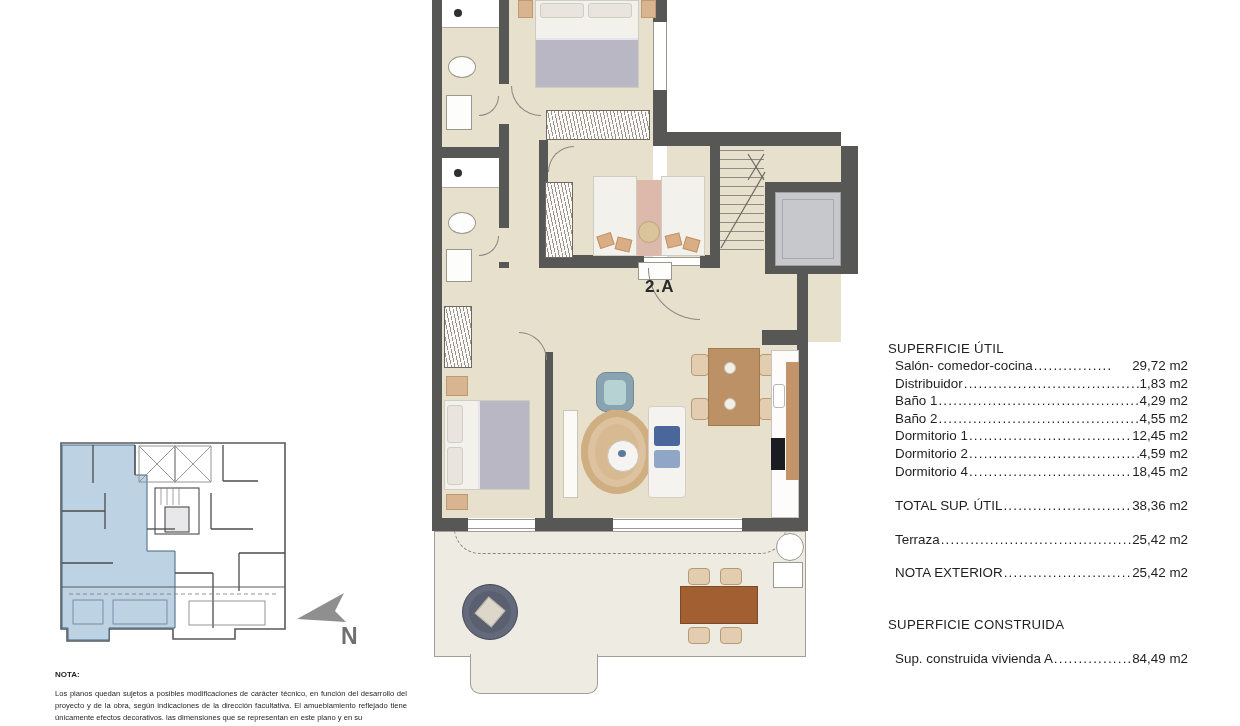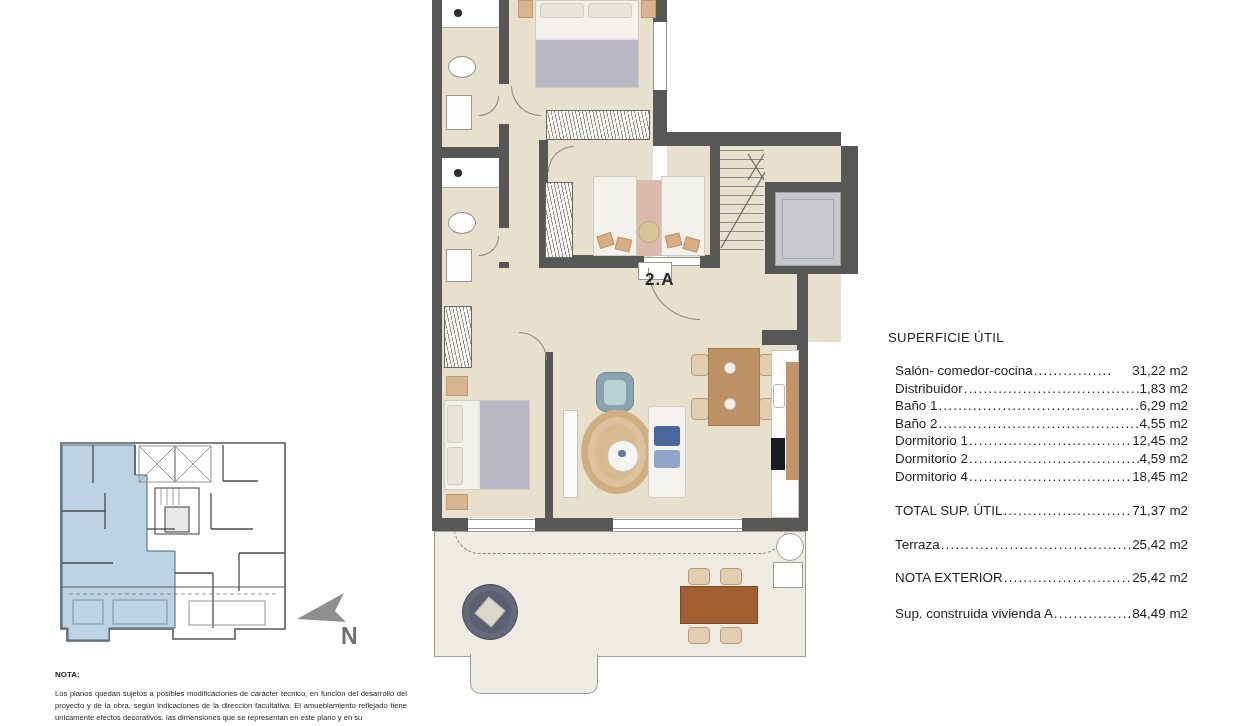--- a/index.html
+++ b/index.html
@@ -32,22 +32,22 @@
   .blanket{background:#b9b7c3;border-top:2px solid #e6e4e9;}
   .wooditem{background:#d9b491;border:1px solid #bd9a74;}
   .chair{background:var(--tan);border:1px solid #b99a74;border-radius:4px;}
   .dot{background:#2f2f2f;border-radius:50%;}
   .circle{border-radius:50%;}
   .stairs{background:repeating-linear-gradient(180deg,var(--line) 0 1px,transparent 1px 9px);}
   .unit-label{font-size:17px;font-weight:bold;letter-spacing:1px;color:#2b2b2b;}
   
   #panel{position:absolute;left:888px;top:327px;width:300px;color:#1f1f1f;}
   .p-title{font-size:25px;line-height:33px;letter-spacing:.2px;}
-  .p-sub{font-size:13.2px;margin-top:3px;letter-spacing:.3px;}
-  #util-rows{margin-top:17px;}
+  .p-sub{font-size:13.2px;margin-top:14px;letter-spacing:.3px;}
+  #util-rows{margin-top:1px;}
   .arow{display:flex;align-items:baseline;font-size:13.4px;line-height:17.6px;padding-left:7px;}
   .arow .lbl{white-space:nowrap;}
   .arow .dots{flex:1 1 auto;overflow:hidden;white-space:nowrap;letter-spacing:1.2px;margin:0 1px;}
   .arow .val{white-space:nowrap;}
   .arow.gap .dots{flex:0 1 76px;}
   .arow.gap .val{margin-left:auto;}
   .mt-a{margin-top:17px;} .mt-b{margin-top:16px;} .mt-c{margin-top:35px;} .mt-d{margin-top:18px;}
   
   #keyplan{position:absolute;left:53px;top:433px;width:240px;height:218px;}
   #compass{position:absolute;left:296px;top:592px;width:70px;height:56px;}
@@ -129,21 +129,21 @@
   <svg style="position:absolute;left:286px;top:146px" width="52" height="110">
     <line x1="3" y1="102" x2="47" y2="26" stroke="#6f6c65" stroke-width="1.2"></line>
     <line x1="30" y1="8" x2="46" y2="34" stroke="#6f6c65" stroke-width="1.2"></line>
     <line x1="46" y1="8" x2="30" y2="34" stroke="#6f6c65" stroke-width="1.2"></line>
   </svg>
   <i class="w" style="left:333px;top:182px;width:92px;height:92px"></i>
   <i style="left:343px;top:192px;width:66px;height:74px;background:#c7c8cc;border:1px solid #9fa0a6"></i>
   <i style="left:350px;top:199px;width:52px;height:60px;border:1px solid #a8a9af"></i>
 
   <b class="arc bl" style="left:216px;top:268px;width:52px;height:52px"></b>
-  <span class="abs unit-label" style="left:213px;top:270px">2.A</span>
+  <span class="abs unit-label" style="left:213px;top:277px">2.A</span>
 
   <i class="hatch" style="left:12px;top:306px;width:28px;height:62px"></i>
   <i class="wooditem" style="left:14px;top:376px;width:22px;height:20px"></i>
   <i class="mattress" style="left:12px;top:400px;width:86px;height:90px"></i>
   <i class="pillow" style="left:15px;top:405px;width:16px;height:38px"></i>
   <i class="pillow" style="left:15px;top:447px;width:16px;height:38px"></i>
   <i class="blanket" style="left:46px;top:401px;width:51px;height:88px;border-top:none;border-left:2px solid #e6e4e9"></i>
   <i class="wooditem" style="left:14px;top:494px;width:22px;height:16px"></i>
   <b class="arc tr" style="left:87px;top:332px;width:28px;height:28px"></b>
 
@@ -238,33 +238,33 @@
   <div class="n-body">Los planos quedan sujetos a posibles modificaciones de carácter técnico, en función del desarrollo del proyecto y de la obra, según indicaciones de la dirección facultativa. El amueblamiento reflejado tiene únicamente efectos decorativos. las dimensiones que se representan en este plano y en su</div>
 </div>
 
 <div id="panel">
   <div class="p-sub">SUPERFICIE ÚTIL</div>
 
   <div id="util-rows">
   <div class="arow gap">
     <span class="lbl">Salón- comedor-cocina</span>
     <span class="dots">..........................................................................................</span>
-    <span class="val">31,22 m2</span>
+    <span class="val">29,72 m2</span>
   </div>
 
   <div class="arow">
     <span class="lbl">Distribuidor</span>
     <span class="dots">..........................................................................................</span>
     <span class="val">1,83 m2</span>
   </div>
 
   <div class="arow">
     <span class="lbl">Baño 1</span>
     <span class="dots">..........................................................................................</span>
-    <span class="val">6,29 m2</span>
+    <span class="val">4,29 m2</span>
   </div>
 
   <div class="arow">
     <span class="lbl">Baño 2</span>
     <span class="dots">..........................................................................................</span>
     <span class="val">4,55 m2</span>
   </div>
 
   <div class="arow">
     <span class="lbl">Dormitorio 1</span>
@@ -281,31 +281,32 @@
   <div class="arow">
     <span class="lbl">Dormitorio 4</span>
     <span class="dots">..........................................................................................</span>
     <span class="val">18,45 m2</span>
   </div>
 </div>
 
   <div class="arow mt-a">
     <span class="lbl">TOTAL SUP. ÚTIL</span>
     <span class="dots">..........................................................................................</span>
-    <span class="val">71,37 m2</span>
+    <span class="val">38,36 m2</span>
   </div>
   <div class="arow mt-b">
     <span class="lbl">Terraza</span>
     <span class="dots">..........................................................................................</span>
     <span class="val">25,42 m2</span>
   </div>
   <div class="arow mt-b">
     <span class="lbl">NOTA EXTERIOR</span>
     <span class="dots">..........................................................................................</span>
     <span class="val">25,42 m2</span>
   </div>
 
+  <div class="p-sub mt-c">SUPERFICIE CONSTRUIDA</div>
   <div class="arow mt-d">
     <span class="lbl">Sup. construida vivienda A</span>
     <span class="dots">..........................................................................................</span>
     <span class="val">84,49 m2</span>
   </div>
 </div>
 
 </body></html>

